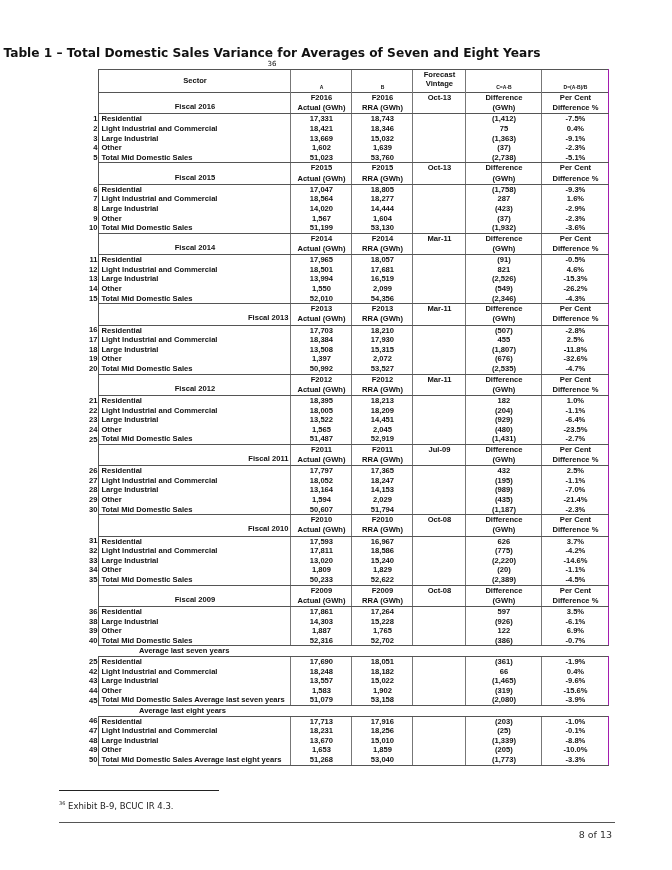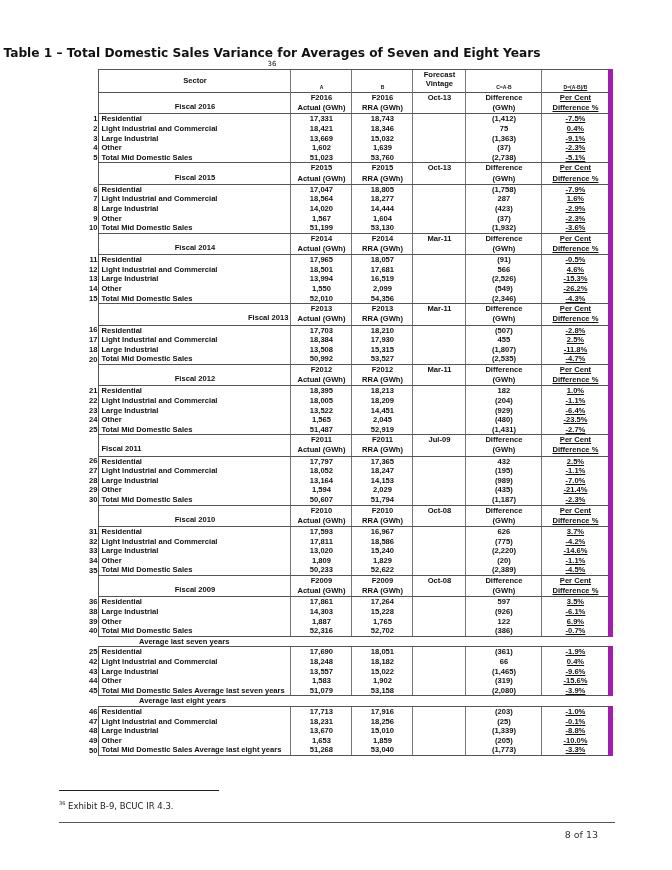--- a/index.html
+++ b/index.html
@@ -9,33 +9,33 @@
              font-family: "DejaVu Sans", sans-serif; font-weight: bold; font-size: 12.2px; color: #111; }
     .title sup { font-size: 7px; vertical-align: 5px; font-weight: normal; }
     table.t { position: absolute; top: 69px; left: 87px; border-collapse: collapse;
               font-family: "Liberation Sans", sans-serif; font-size: 7.6px; font-weight: bold; }
     table.t td { padding: 0 2px; height: 9.6px; line-height: 9.6px; white-space: nowrap; }
     td.num { width: 8px; text-align: right; padding-right: 1px !important; border: none; }
     td.sector { width: 187px; border-left: 1px solid #555; }
     td.c { text-align: center; width: 56px; border-left: 1px solid #777; }
     td.cv { width: 48px; }
     td.cd { width: 71px; }
-    td.cp { width: 62px; border-right: 5px solid #a21caf; text-decoration: underline; }
+    td.cp { width: 62px; border-right: 1px solid #a21caf; }
     tr.hdr td.sector, tr.hdr td.c { vertical-align: bottom; }
     tr.topline td:not(.num) { border-top: 1px solid #555; }
     tr.botline td:not(.num) { border-bottom: 1px solid #555; }
     tr.hdr td { height: 10.2px; line-height: 10.2px; font-weight: bold; }
     .tiny { font-size: 5px; }
     tr.avg td.sector { border-left: none; padding-left: 40px; }
     .fn-rule { position: absolute; top: 790px; left: 59px; width: 160px; border-top: 1px solid #222; }
     .footnote { position: absolute; top: 800px; left: 59px; font-family: "DejaVu Sans", sans-serif;
                 font-size: 8.5px; color: #222; }
     .footnote sup { font-size: 5px; vertical-align: 4px; }
     .page-rule { position: absolute; top: 822px; left: 59px; width: 556px; border-top: 1px solid #555; }
-    .pagenum { position: absolute; top: 829px; right: 74px; font-family: "DejaVu Sans", sans-serif;
+    .pagenum { position: absolute; top: 829px; right: 60px; font-family: "DejaVu Sans", sans-serif;
                font-size: 9.5px; color: #333; }
   </style>
 </head>
 <body>
 
 <div class="title">
   <span>Table 1 – Total Domestic Sales Variance for Averages of Seven and Eight Years</span>
   <sup>36</sup>
 </div>
 
@@ -140,21 +140,21 @@
           <div>Difference %</div>
         </td>
       </tr>
       <tr>
         <td class="num">6</td>
         <td class="sector">Residential</td>
         <td class="c">17,047</td>
         <td class="c">18,805</td>
         <td class="c cv"></td>
         <td class="c cd">(1,758)</td>
-        <td class="c cp">-7.9%</td>
+        <td class="c cp">-9.3%</td>
       </tr>
       <tr>
         <td class="num">7</td>
         <td class="sector">Light Industrial and Commercial</td>
         <td class="c">18,564</td>
         <td class="c">18,277</td>
         <td class="c cv"></td>
         <td class="c cd">287</td>
         <td class="c cp">1.6%</td>
       </tr>
@@ -214,21 +214,21 @@
         <td class="c cv"></td>
         <td class="c cd">(91)</td>
         <td class="c cp">-0.5%</td>
       </tr>
       <tr>
         <td class="num">12</td>
         <td class="sector">Light Industrial and Commercial</td>
         <td class="c">18,501</td>
         <td class="c">17,681</td>
         <td class="c cv"></td>
-        <td class="c cd">566</td>
+        <td class="c cd">821</td>
         <td class="c cp">4.6%</td>
       </tr>
       <tr>
         <td class="num">13</td>
         <td class="sector">Large Industrial</td>
         <td class="c">13,994</td>
         <td class="c">16,519</td>
         <td class="c cv"></td>
         <td class="c cd">(2,526)</td>
         <td class="c cp">-15.3%</td>
@@ -292,20 +292,29 @@
       </tr>
       <tr>
         <td class="num">18</td>
         <td class="sector">Large Industrial</td>
         <td class="c">13,508</td>
         <td class="c">15,315</td>
         <td class="c cv"></td>
         <td class="c cd">(1,807)</td>
         <td class="c cp">-11.8%</td>
       </tr>
+      <tr>
+        <td class="num">19</td>
+        <td class="sector">Other</td>
+        <td class="c">1,397</td>
+        <td class="c">2,072</td>
+        <td class="c cv"></td>
+        <td class="c cd">(676)</td>
+        <td class="c cp">-32.6%</td>
+      </tr>
       <tr class=" botline">
         <td class="num">20</td>
         <td class="sector">Total Mid Domestic Sales</td>
         <td class="c">50,992</td>
         <td class="c">53,527</td>
         <td class="c cv"></td>
         <td class="c cd">(2,535)</td>
         <td class="c cp">-4.7%</td>
       </tr>
       <tr class="hdr topline botline">
@@ -369,21 +378,21 @@
         <td class="num">25</td>
         <td class="sector">Total Mid Domestic Sales</td>
         <td class="c">51,487</td>
         <td class="c">52,919</td>
         <td class="c cv"></td>
         <td class="c cd">(1,431)</td>
         <td class="c cp">-2.7%</td>
       </tr>
       <tr class="hdr topline botline">
         <td class="num"></td>
-        <td class="sector" style="text-align:left;vertical-align:bottom;padding-bottom:1px;">Fiscal 2011</td>
+        <td class="sector" style="text-align:right;vertical-align:bottom;padding-bottom:1px;">Fiscal 2011</td>
         <td class="c">
           <div>F2011</div>
           <div>Actual (GWh)</div>
         </td>
         <td class="c">
           <div>F2011</div>
           <div>RRA (GWh)</div>
         </td>
         <td class="c cv" style="vertical-align:top;text-align:center;">Jul-09</td>
         <td class="c cd">
@@ -435,21 +444,21 @@
         <td class="num">30</td>
         <td class="sector">Total Mid Domestic Sales</td>
         <td class="c">50,607</td>
         <td class="c">51,794</td>
         <td class="c cv"></td>
         <td class="c cd">(1,187)</td>
         <td class="c cp">-2.3%</td>
       </tr>
       <tr class="hdr topline botline">
         <td class="num"></td>
-        <td class="sector" style="text-align:center;vertical-align:bottom;padding-bottom:1px;">Fiscal 2010</td>
+        <td class="sector" style="text-align:right;vertical-align:bottom;padding-bottom:1px;">Fiscal 2010</td>
         <td class="c">
           <div>F2010</div>
           <div>Actual (GWh)</div>
         </td>
         <td class="c">
           <div>F2010</div>
           <div>RRA (GWh)</div>
         </td>
         <td class="c cv" style="vertical-align:top;">Oct-08</td>
         <td class="c cd">

